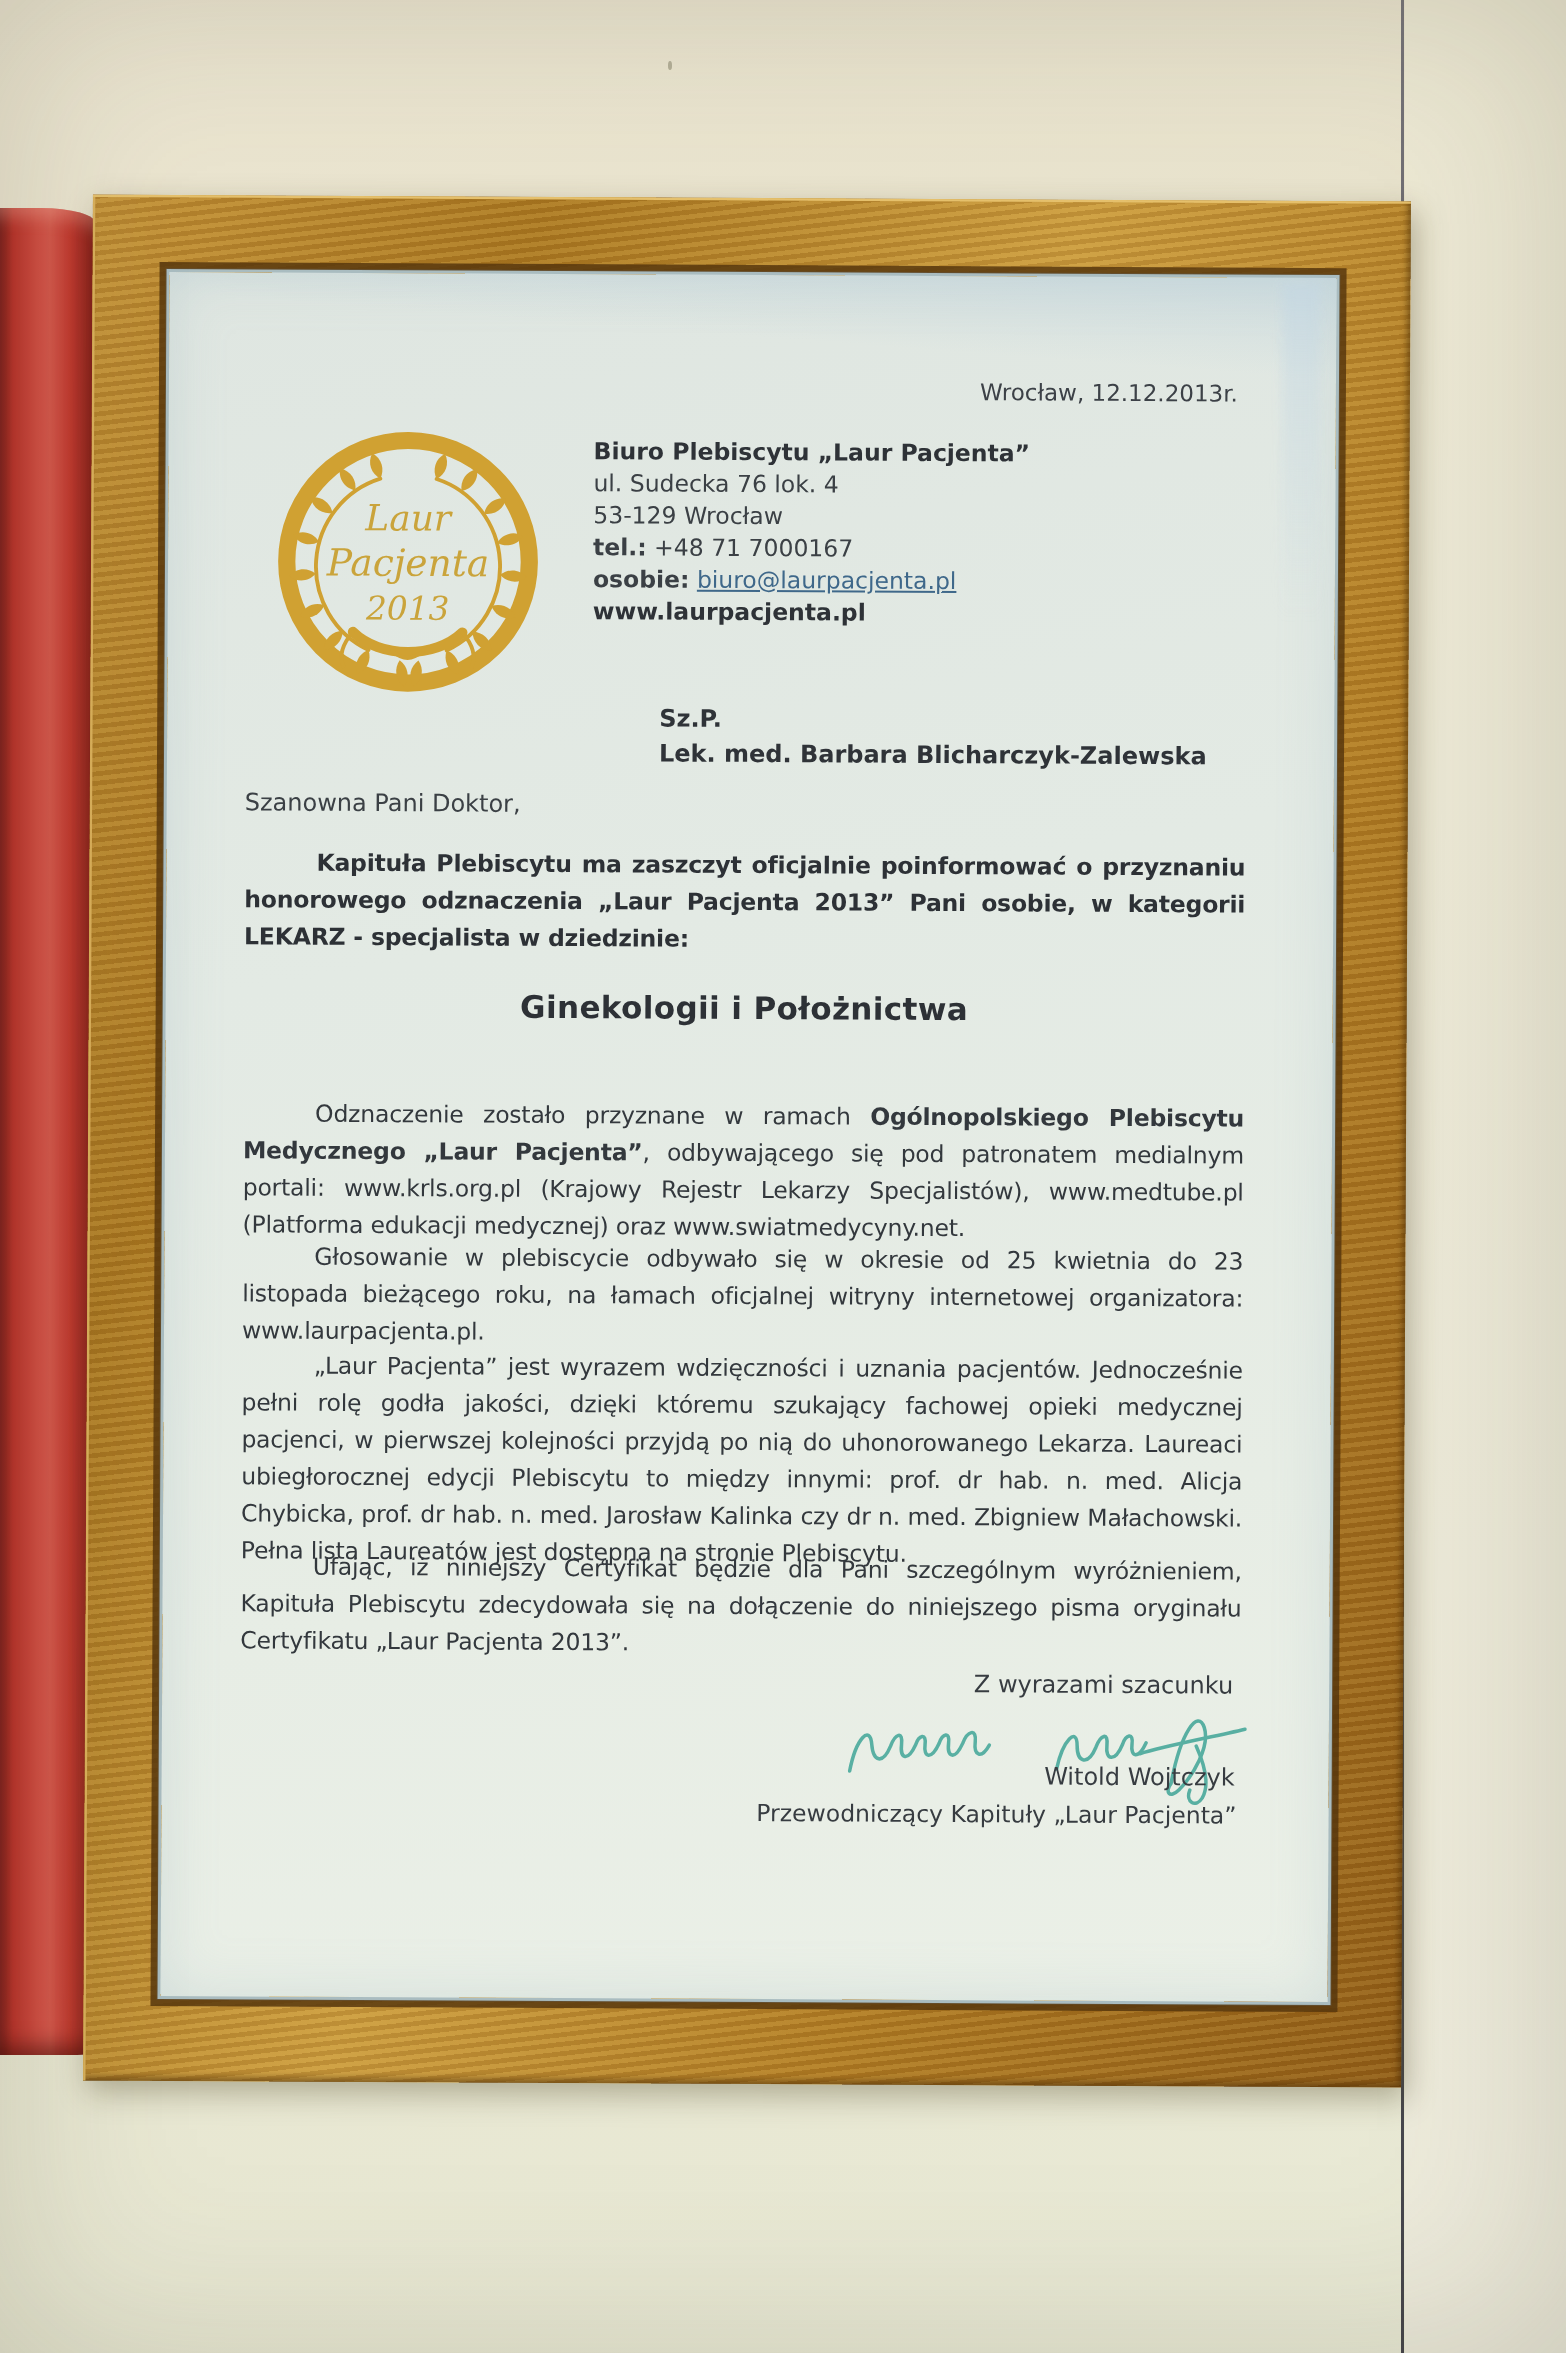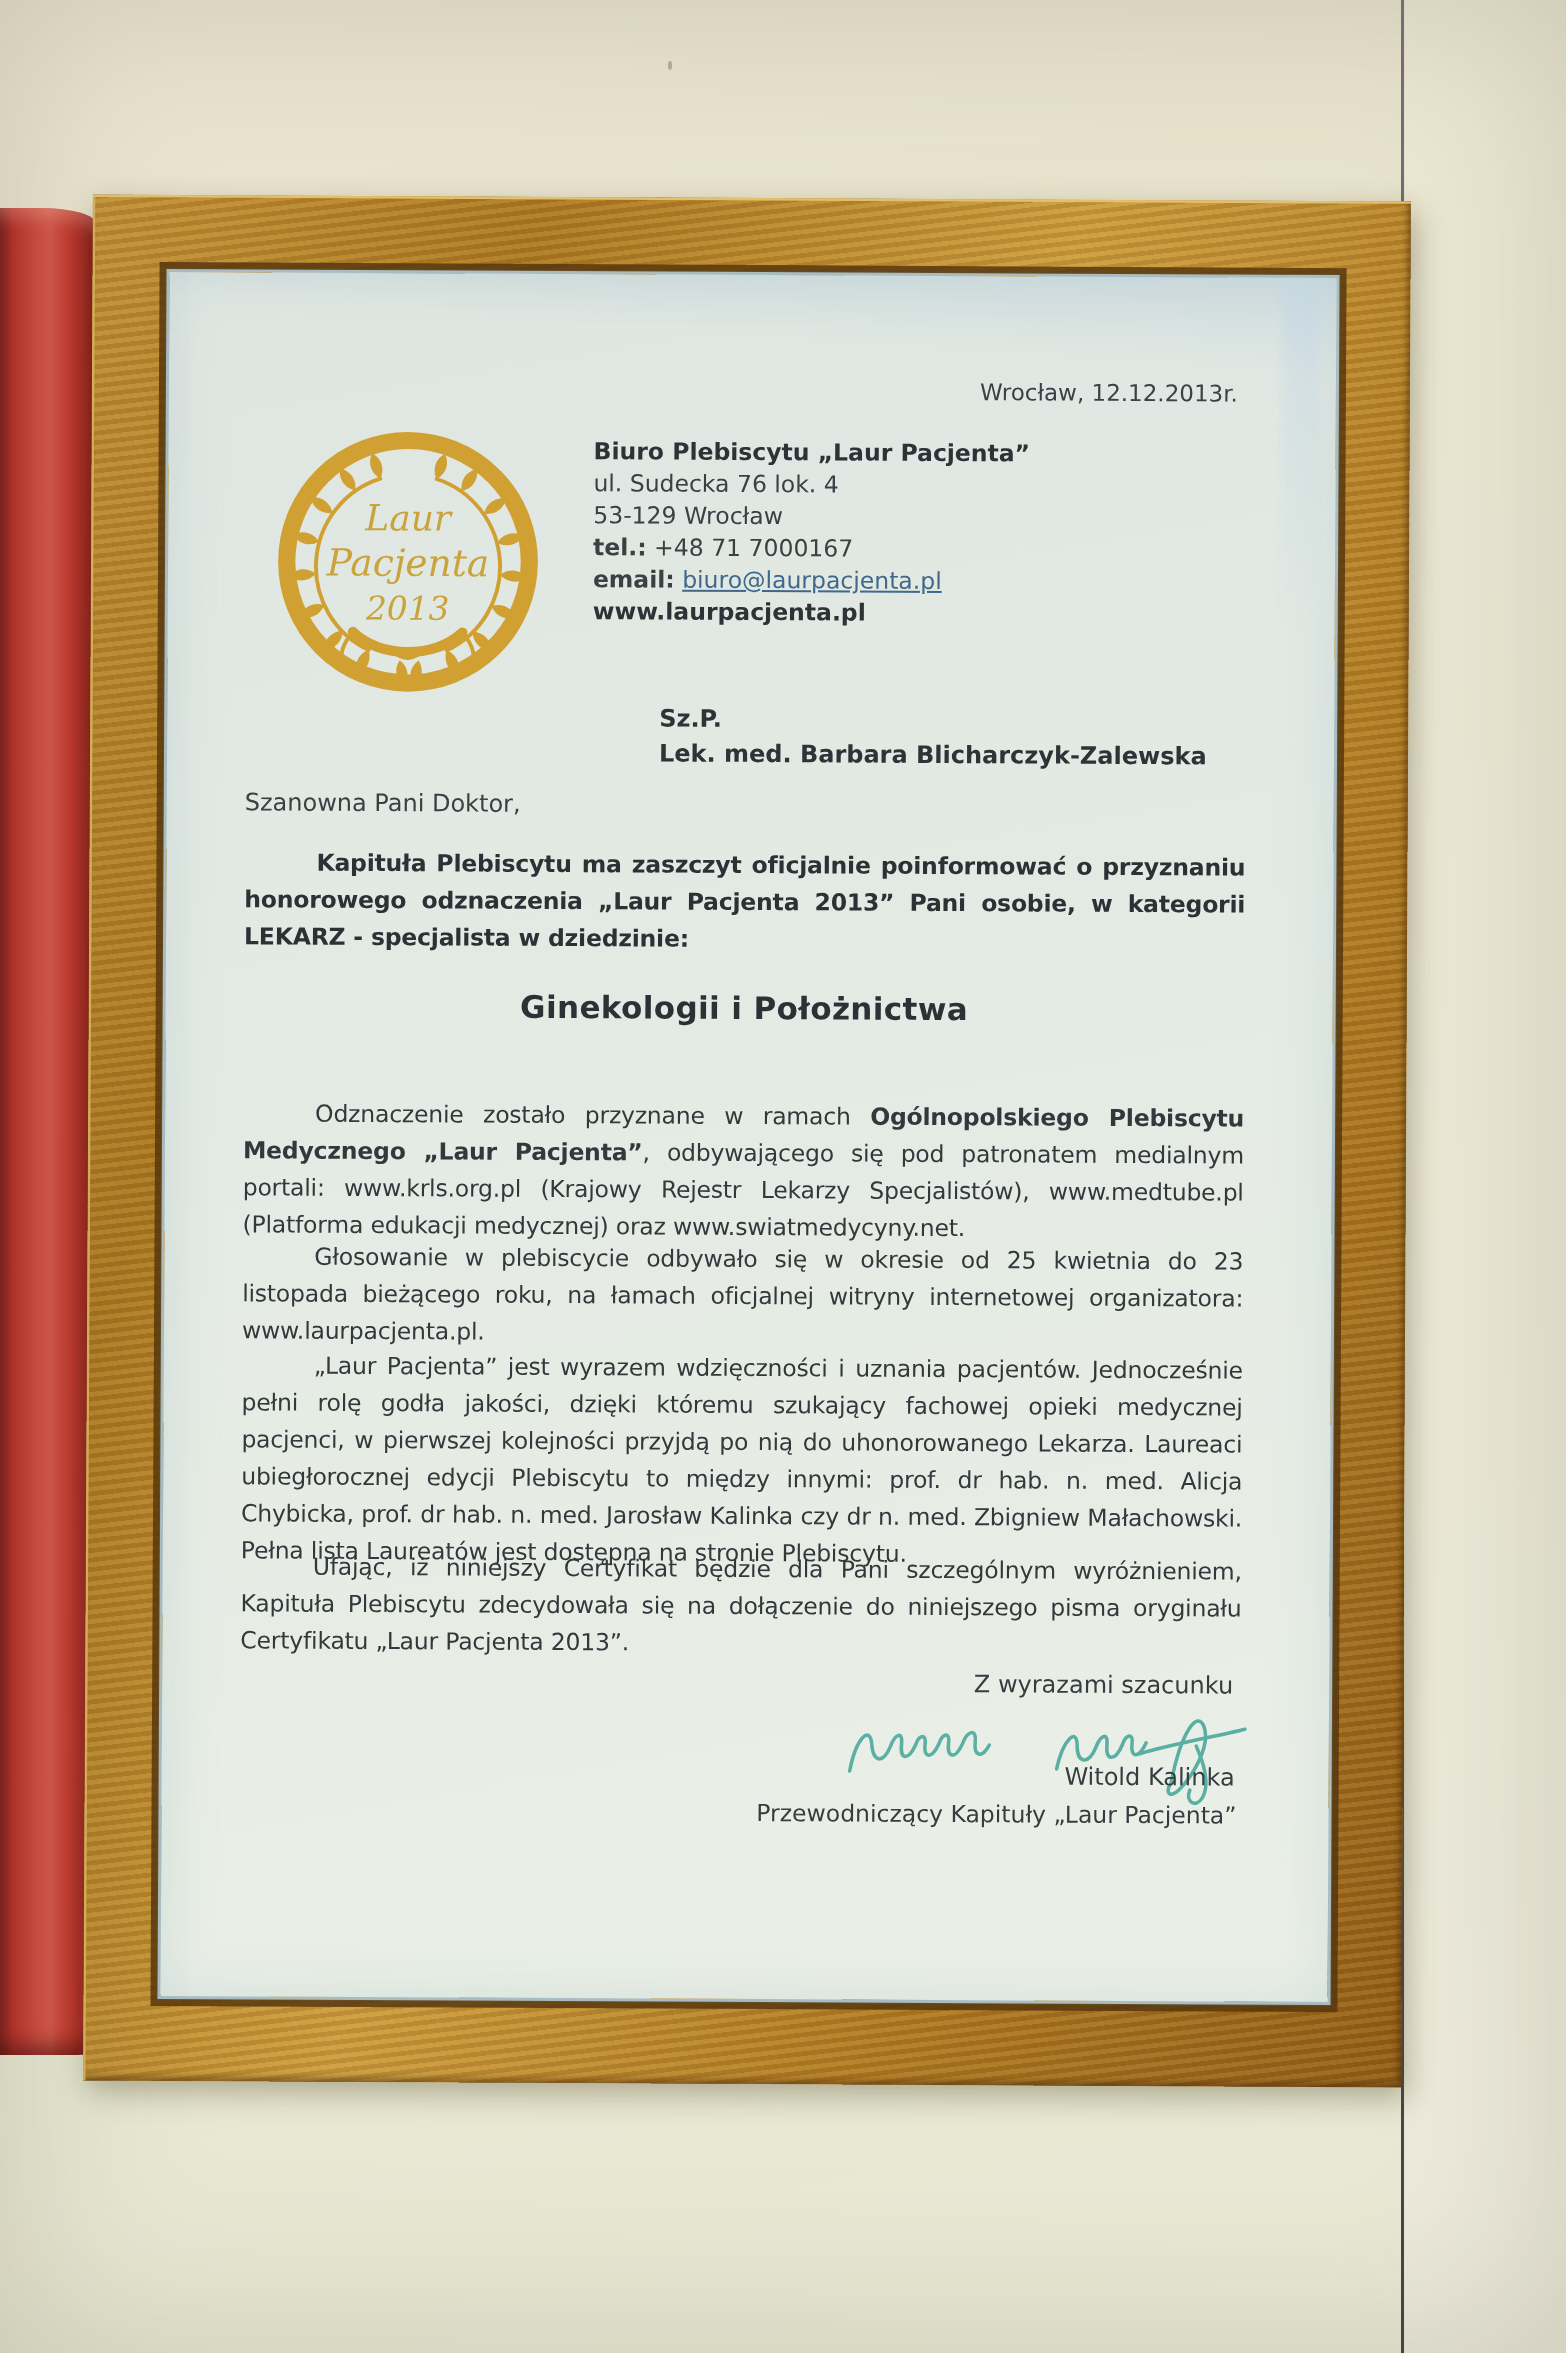--- a/index.html
+++ b/index.html
@@ -127,21 +127,21 @@
     </svg>
 
     <div class="abs sender" style="left:425px;top:161px;">
       <div class="name">Biuro Plebiscytu „Laur Pacjenta”</div>
       <div>ul. Sudecka 76 lok. 4</div>
       <div>53-129 Wrocław</div>
       <div>
         <span class="b">tel.:</span><span> +48 71 7000167</span>
       </div>
       <div>
-        <span class="b">email:</span>
+        <span class="b">osobie:</span>
         <span class="email-link">biuro@laurpacjenta.pl</span>
       </div>
       <div class="site">www.laurpacjenta.pl</div>
     </div>
 
     <div class="abs recipient" style="left:492px;top:427px;">
       <div>Sz.P.</div>
       <div>Lek. med. Barbara Blicharczyk-Zalewska</div>
     </div>
 
@@ -164,19 +164,19 @@
     <svg class="abs" style="left:666px;top:1420px;" width="439" height="118" viewBox="0 0 560 150" aria-hidden="true">
       <g fill="none" stroke="#49a89b" stroke-width="4.5" stroke-linecap="round" opacity=".9">
         <path d="M28,96 C36,54 54,36 56,62 C58,84 70,88 80,64 C86,48 96,44 94,62 C92,80 102,84 112,62 C116,50 126,46 124,62 C122,78 132,82 142,60 C146,48 156,44 154,60 C152,78 162,82 172,60 C178,44 190,40 188,58 C186,76 196,80 206,62"></path>
         <path d="M292,92 C300,54 318,38 318,62 C318,84 332,88 342,64 C348,48 358,44 356,62 C354,80 366,84 376,60 C380,48 390,44 388,60 C386,76 396,80 406,58"></path>
         <path d="M438,110 C450,44 472,14 480,38 C488,62 466,100 448,118 C436,130 430,120 438,110"></path>
         <path d="M470,62 C480,84 488,110 478,128 C470,141 456,134 462,118"></path>
         <path d="M398,72 C428,62 492,50 532,40"></path>
       </g>
     </svg>
 
-    <div class="abs sig-name right" style="top:1486px;right:94px;">Witold Kalinka</div>
+    <div class="abs sig-name right" style="top:1486px;right:94px;">Witold Wojtczyk</div>
     <div class="abs sig-title right" style="top:1524px;right:92px;">Przewodniczący Kapituły „Laur Pacjenta”</div>
   </div>
 </div>
 
 <div class="vignette"></div>
 
 
 </body></html>

